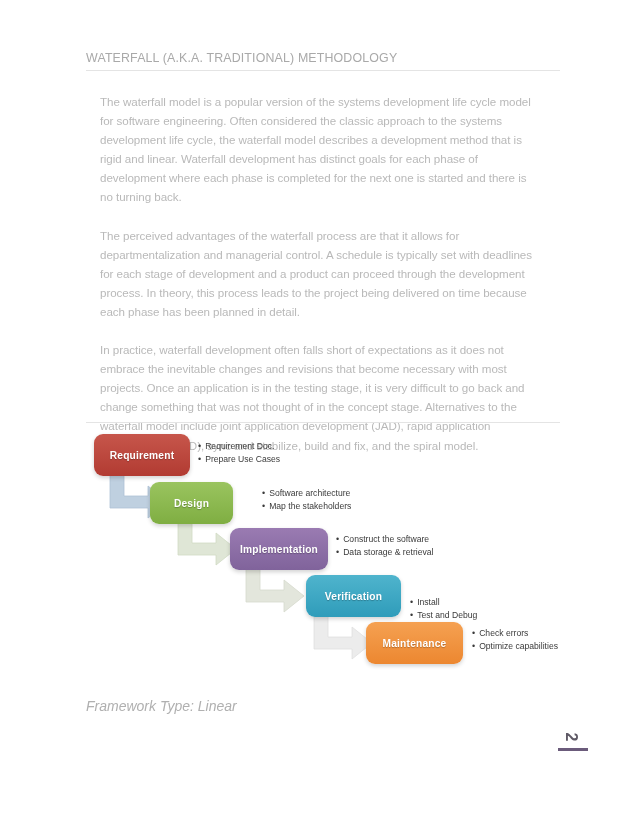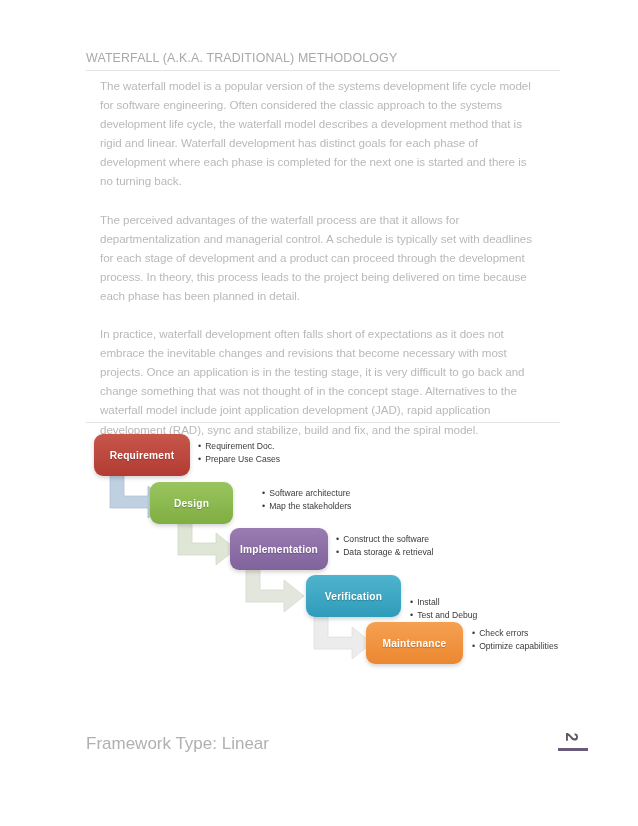--- a/index.html
+++ b/index.html
@@ -40,21 +40,21 @@
     height: 1px;
     background: #e4e4e4;
   }
   .rule-heading { top: 70px; }
   .rule-figure  { top: 422px; }
 
   
   .body-block {
     position: absolute;
     left: 100px;
-    top: 76px;
+    top: 92px;
     width: 440px;
   }
   .para {
     font-size: 11.6px;
     line-height: 19.1px;
     color: #b9b9b9;
     margin: 0 0 19px 0;
     text-align: left;
     letter-spacing: -0.05px;
   }
@@ -117,22 +117,23 @@
   .cn-1 { left: 22px;  top: 46px;  }
   .cn-2 { left: 90px;  top: 93px;  }
   .cn-3 { left: 158px; top: 140px; }
   .cn-4 { left: 226px; top: 187px; }
   .connector svg { display: block; width: 100%; height: 100%; }
 
   
   .framework-type {
     position: absolute;
     left: 86px;
-    top: 734px;
-    font-size: 17px;
+    top: 698px;
+    font-size: 14px;
+    font-style: italic;
     color: #b0b0b0;
   }
   .page-number {
     position: absolute;
     left: 560px;
     top: 726px;
     width: 22px;
     height: 22px;
     font-size: 16px;
     font-weight: bold;

